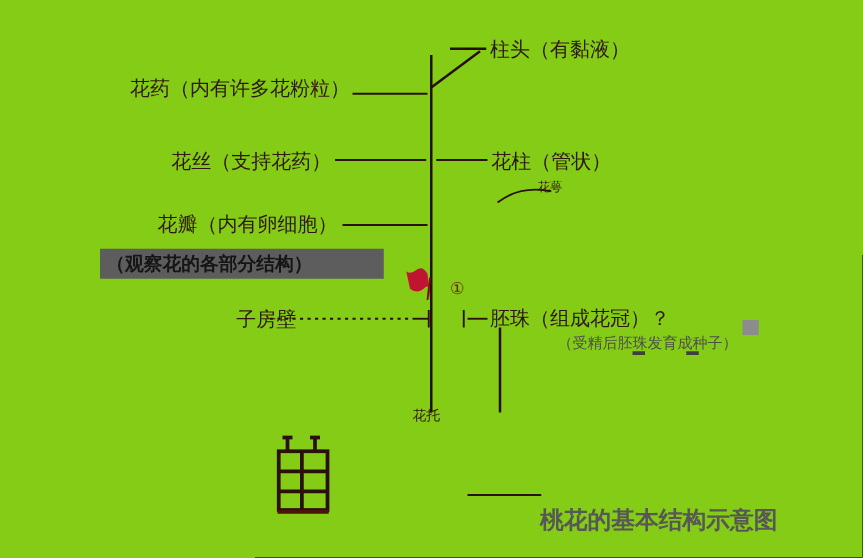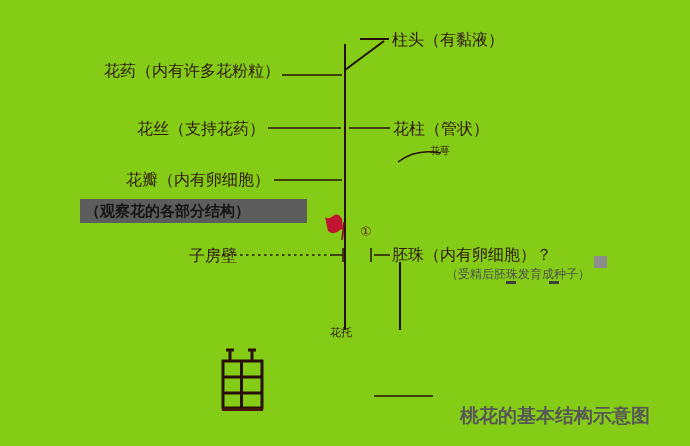--- a/index.html
+++ b/index.html
@@ -33,21 +33,21 @@
   .lbl-note{
     position:absolute;left:446px;top:266px;font-size:12px;color:#4e4e4e;white-space:nowrap;
   }
   .note-sub{position:absolute;width:10px;height:3px;background:#3f3f3f;}
   .note-sub.a{left:506px;top:281px;}
   .note-sub.b{left:549px;top:281px;}
   .lbl-mid{left:330px;top:327px;font-size:11px;}
   .lbl-bottom{left:436px;top:387px;font-size:15px;}
   .caption{
     position:absolute;left:432px;top:403px;font-size:19px;font-weight:bold;
-    color:#575757;white-space:nowrap;margin-left:28px;
+    color:#575757;white-space:nowrap;
   }
 </style>
 </head>
 <body>
 
 <div id="canvas">
 
   <svg id="lines" width="690" height="446" viewBox="0 0 690 446">
 
     <g stroke="#241008" stroke-width="2" fill="none">
@@ -100,21 +100,21 @@
   <div class="lbl lbl-right-2">花萼</div>
 
   <div class="lbl lbl-left-3 right-align">花瓣（内有卵细胞）</div>
 
   <div class="hl-box">（观察花的各部分结构）</div>
 
   <div class="flag-mark">①</div>
 
   <div class="lbl lbl-left-4 right-align">子房壁</div>
 
-  <div class="lbl lbl-right-3">胚珠（内有卵细胞）？</div>
+  <div class="lbl lbl-right-3">胚珠（组成花冠）？</div>
 
   <div class="sup-box"></div>
 
   <div class="lbl-note">（受精后胚珠发育成种子）</div>
   <div class="note-sub a"></div>
   <div class="note-sub b"></div>
 
   <div class="lbl lbl-mid">花托</div>
 
 

